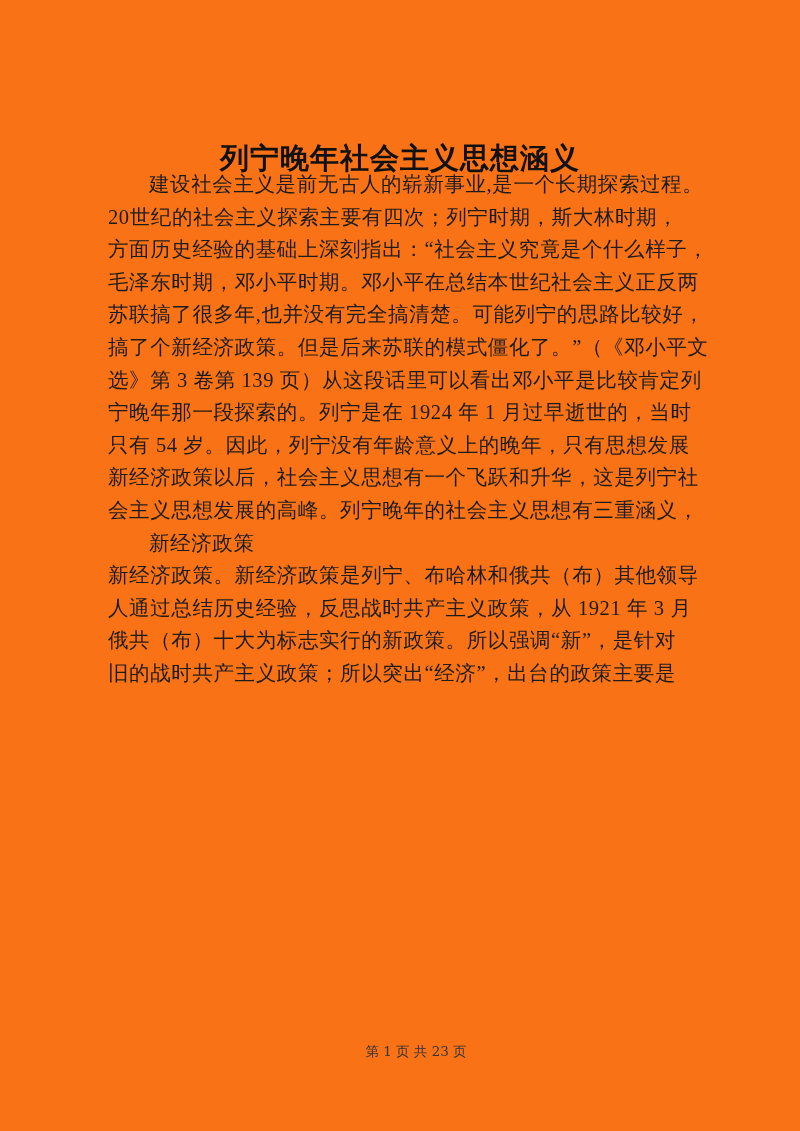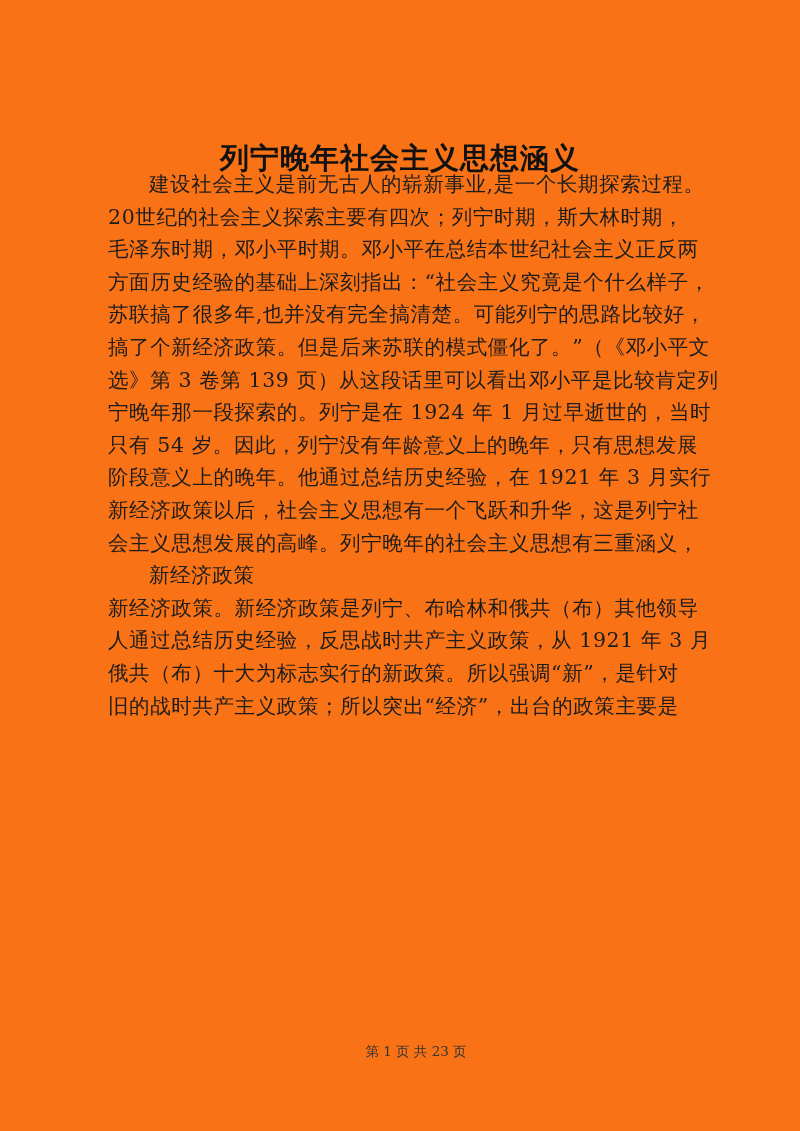--- a/index.html
+++ b/index.html
@@ -3,42 +3,41 @@
 <meta charset="utf-8">
 <style>
   html, body { margin: 0; padding: 0; background: #ffffff; }
   body { width: 800px; height: 1131px; position: relative; overflow: hidden;
          font-family: "DejaVu Serif", "Liberation Serif", serif; color: #1a1a1a; }
   .page { position: absolute; left: 0; top: 0; width: 800px; height: 1131px; background: #f97316; }
   .title { position: absolute; top: 138px; left: 0; width: 800px; text-align: center;
            font-size: 29px; font-weight: bold; letter-spacing: 1px; color: #111; line-height: 40px; }
   .body { position: absolute; left: 108px; top: 168px; width: 600px; }
   .line { height: 32.6px; line-height: 32.6px; font-size: 20.5px; white-space: nowrap;
-          letter-spacing: 0.6px; color: #1c1c1c; }
+          letter-spacing: 0.6px; color: #1c1c1c; font-family: Liberation Serif, serif; }
   .indent { padding-left: 41px; }
   .footer { position: absolute; top: 1043px; left: 0; width: 800px; text-align: center;
             font-size: 13.5px; color: #333; padding-left: 16px; }
 </style>
 </head>
 <body>
 
 <div class="page">
   <div class="title">列宁晚年社会主义思想涵义</div>
 
   <div class="body">
     <div class="line indent">建设社会主义是前无古人的崭新事业,是一个长期探索过程。</div>
     <div class="line">20世纪的社会主义探索主要有四次；列宁时期，斯大林时期，</div>
+    <div class="line">方面历史经验的基础上深刻指出：“社会主义究竟是个什么样子，</div>
     <div class="line">毛泽东时期，邓小平时期。邓小平在总结本世纪社会主义正反两</div>
-    <div class="line">方面历史经验的基础上深刻指出：“社会主义究竟是个什么样子，</div>
     <div class="line">苏联搞了很多年,也并没有完全搞清楚。可能列宁的思路比较好，</div>
     <div class="line">搞了个新经济政策。但是后来苏联的模式僵化了。”（《邓小平文</div>
     <div class="line">选》第 3 卷第 139 页）从这段话里可以看出邓小平是比较肯定列</div>
     <div class="line">宁晚年那一段探索的。列宁是在 1924 年 1 月过早逝世的，当时</div>
     <div class="line">只有 54 岁。因此，列宁没有年龄意义上的晚年，只有思想发展</div>
-    <div class="line">阶段意义上的晚年。他通过总结历史经验，在 1921 年 3 月实行</div>
     <div class="line">新经济政策以后，社会主义思想有一个飞跃和升华，这是列宁社</div>
     <div class="line">会主义思想发展的高峰。列宁晚年的社会主义思想有三重涵义，</div>
     <div class="line indent">新经济政策</div>
     <div class="line">新经济政策。新经济政策是列宁、布哈林和俄共（布）其他领导</div>
     <div class="line">人通过总结历史经验，反思战时共产主义政策，从 1921 年 3 月</div>
     <div class="line">俄共（布）十大为标志实行的新政策。所以强调“新”，是针对</div>
     <div class="line">旧的战时共产主义政策；所以突出“经济”，出台的政策主要是</div>
   </div>
 
   <div class="footer">第 1 页  共 23 页</div>

